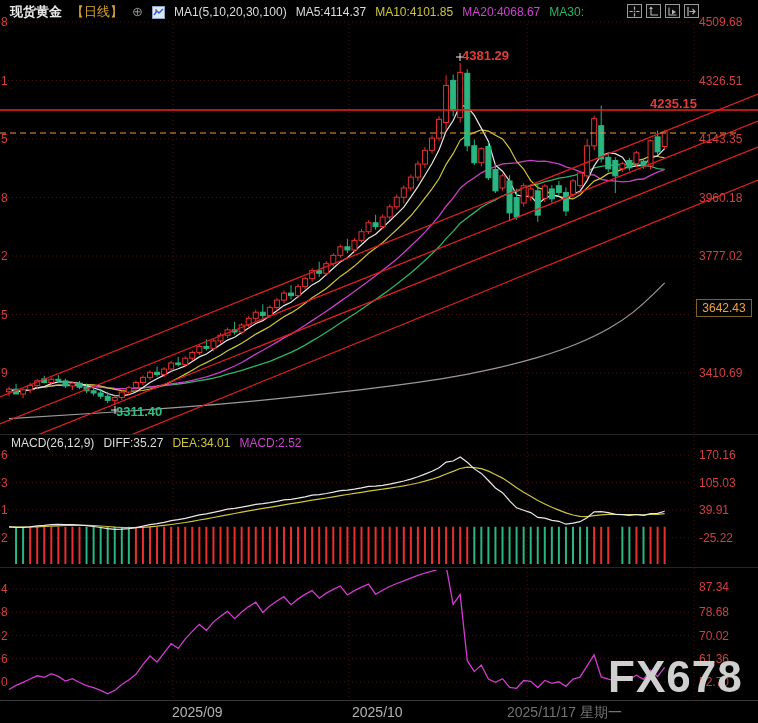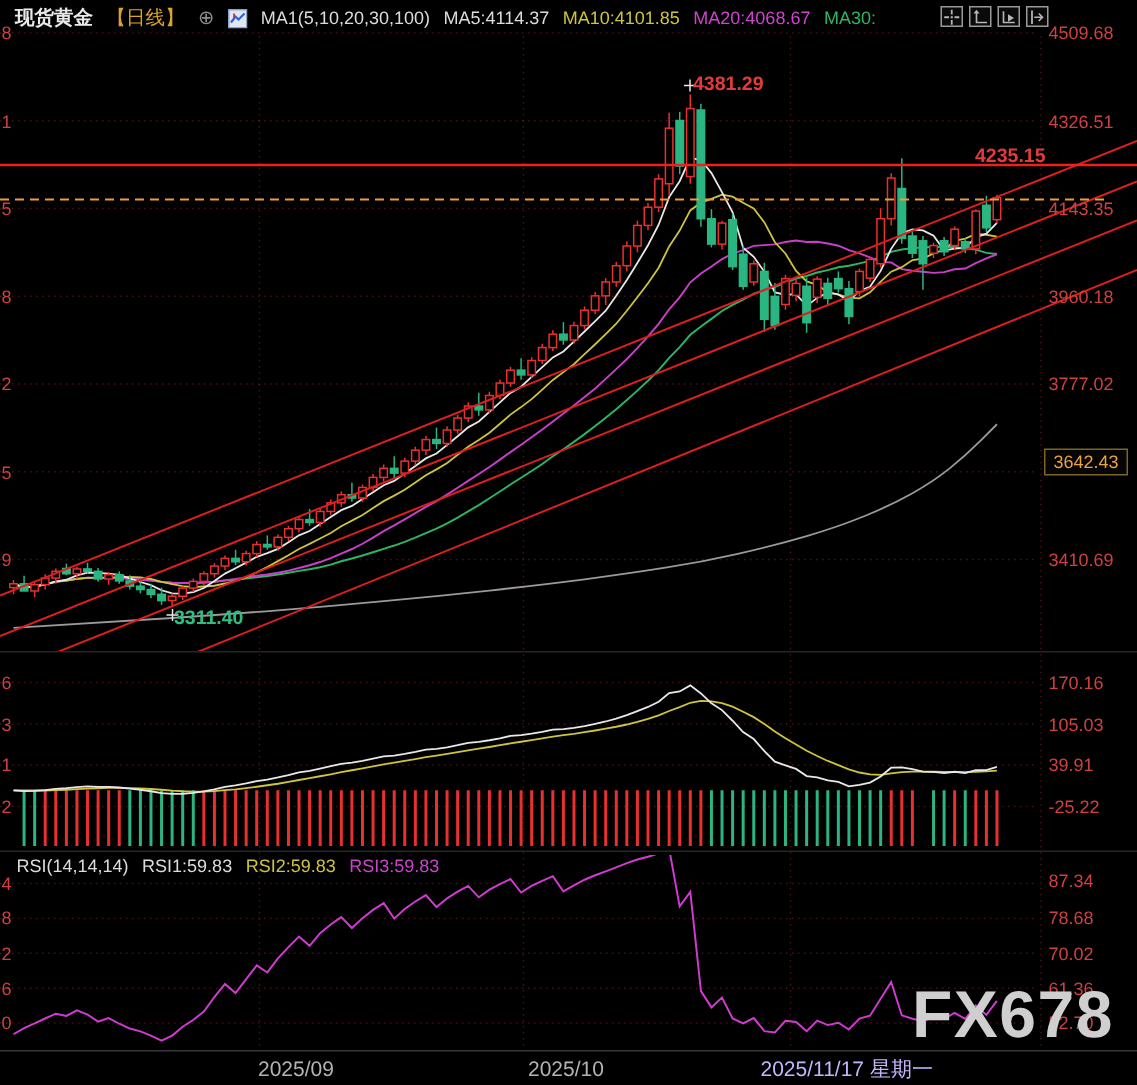--- a/index.html
+++ b/index.html
@@ -22,21 +22,21 @@
   .tool-btn{width:15px;height:14px;border:1px solid #9a9a9a;box-sizing:border-box;
             display:flex;align-items:center;justify-content:center;background:#0a0a0a;}
   .ylab{position:absolute;left:699px;color:#cf4040;font-size:12px;z-index:4;}
   .ldig{position:absolute;left:1px;color:#cf4040;font-size:12px;z-index:4;}
   .ann-high,.ann-res{position:absolute;color:#e23b3b;font-weight:bold;font-size:13px;z-index:4;}
   .ann-low{position:absolute;color:#2fbe82;font-weight:bold;font-size:13px;z-index:4;}
   .price-box{position:absolute;left:696px;top:299px;width:54px;height:16px;
              border:1px solid #7a6428;background:#050505;color:#eda33f;font-size:12px;
              line-height:16px;text-align:center;z-index:5;}
   .xlab{position:absolute;top:704px;color:#b3b3b3;font-size:14px;z-index:4;}
-  .xlab-cur{color:#c4b5fd;}
+  .xlab-cur{color:#737373;}
   .watermark{position:absolute;left:608px;top:652px;width:146px;color:#cfcfcf;
              font-size:44px;font-weight:bold;letter-spacing:1px;z-index:9;}
   .mini-chart-icon{display:inline-block;line-height:0;}
 </style>
 </head>
 <body>
 
 <div id="stage">
   <svg id="chart-svg" width="758" height="723">
       <defs>
@@ -424,27 +424,27 @@
         </svg>
     </span>
     <span class="tool-btn">
       <svg width="11" height="11">
           <path d="M2 1v9" stroke="#b5b5b5" stroke-width="1.2"></path>
           <path d="M3.5 5.5h5M6.5 3l2.5 2.5L6.5 8" stroke="#b5b5b5" stroke-width="1.1" fill="none"></path>
         </svg>
     </span>
   </div>
 
-
-  <div class="hdr hdr-rsi">
-    <span class="t-white">RSI(14,14,14)</span>
-    <span class="t-white">RSI1:59.83</span>
-    <span class="t-yellow">RSI2:59.83</span>
-    <span class="t-magenta">RSI3:59.83</span>
+  <div class="hdr hdr-macd">
+    <span class="t-white">MACD(26,12,9)</span>
+    <span class="t-white">DIFF:35.27</span>
+    <span class="t-yellow">DEA:34.01</span>
+    <span class="t-magenta">MACD:2.52</span>
   </div>
+
 
   <div class="ann-high" style="left:462px;top:48px;">4381.29</div>
   <div class="ann-res" style="left:650px;top:96px;">4235.15</div>
   <div class="ann-low" style="left:116px;top:404px;">3311.40</div>
   <div class="price-box">3642.43</div>
 
   <div id="axis-labels">
       <div class="ylab" style="left: 699px; top: 15px;">4509.68</div>
       <div class="ylab" style="left: 699px; top: 73.5px;">4326.51</div>
       <div class="ylab" style="left: 699px; top: 132px;">4143.35</div>

